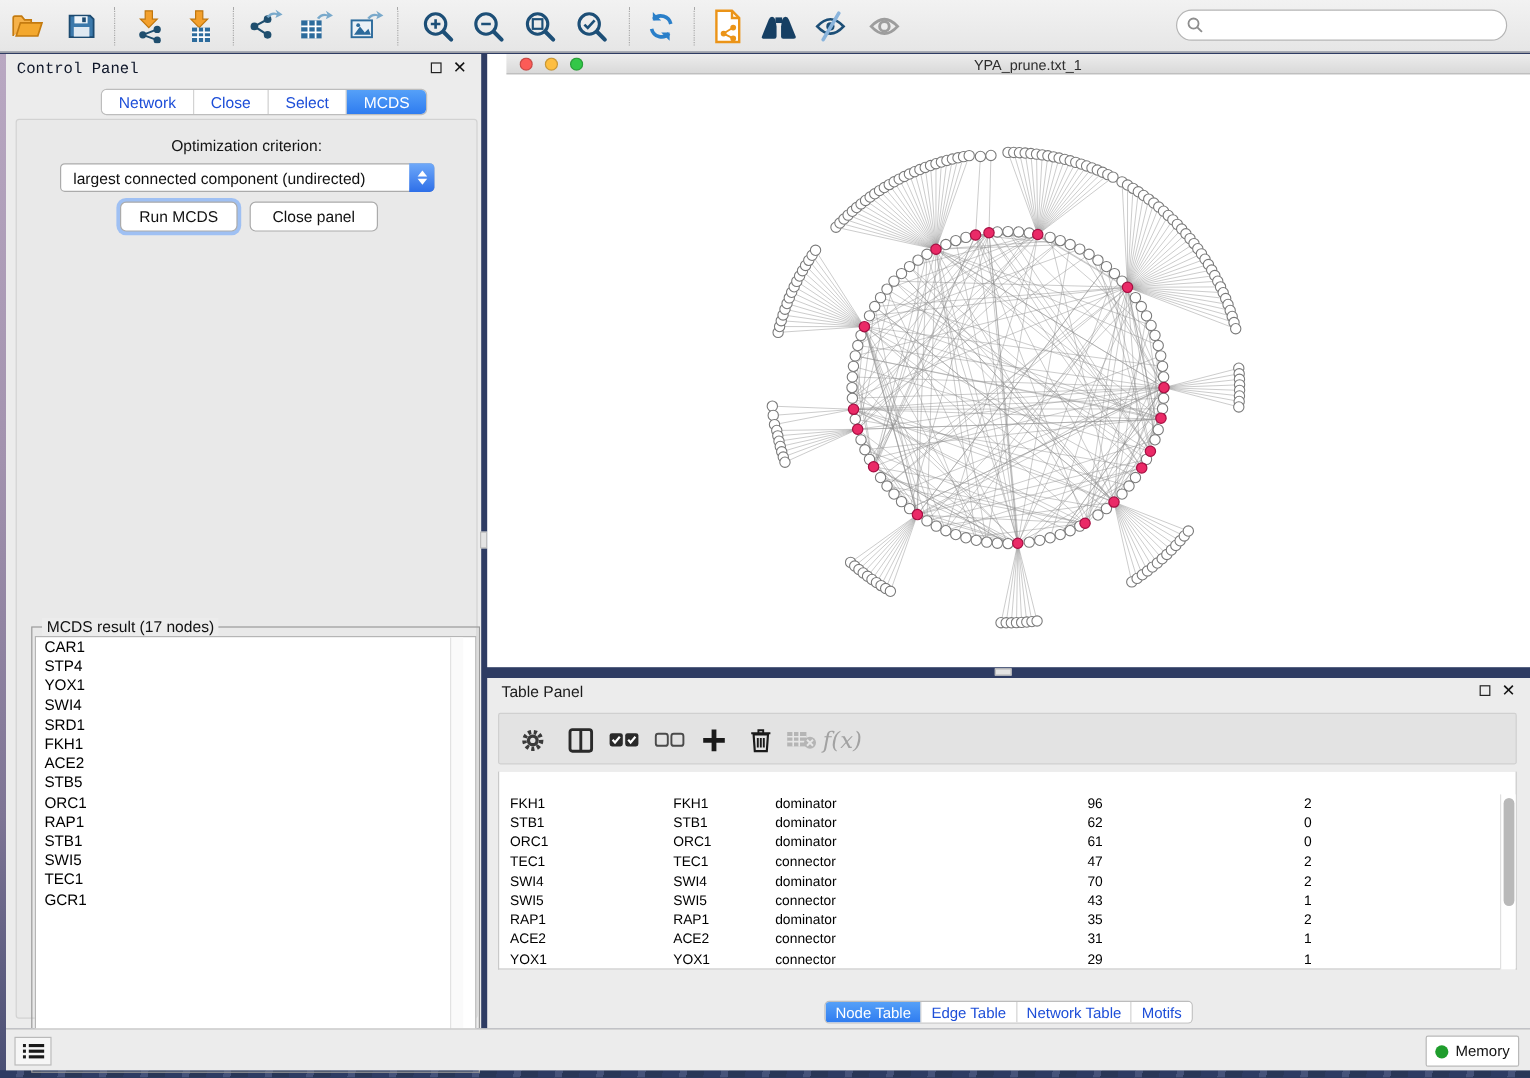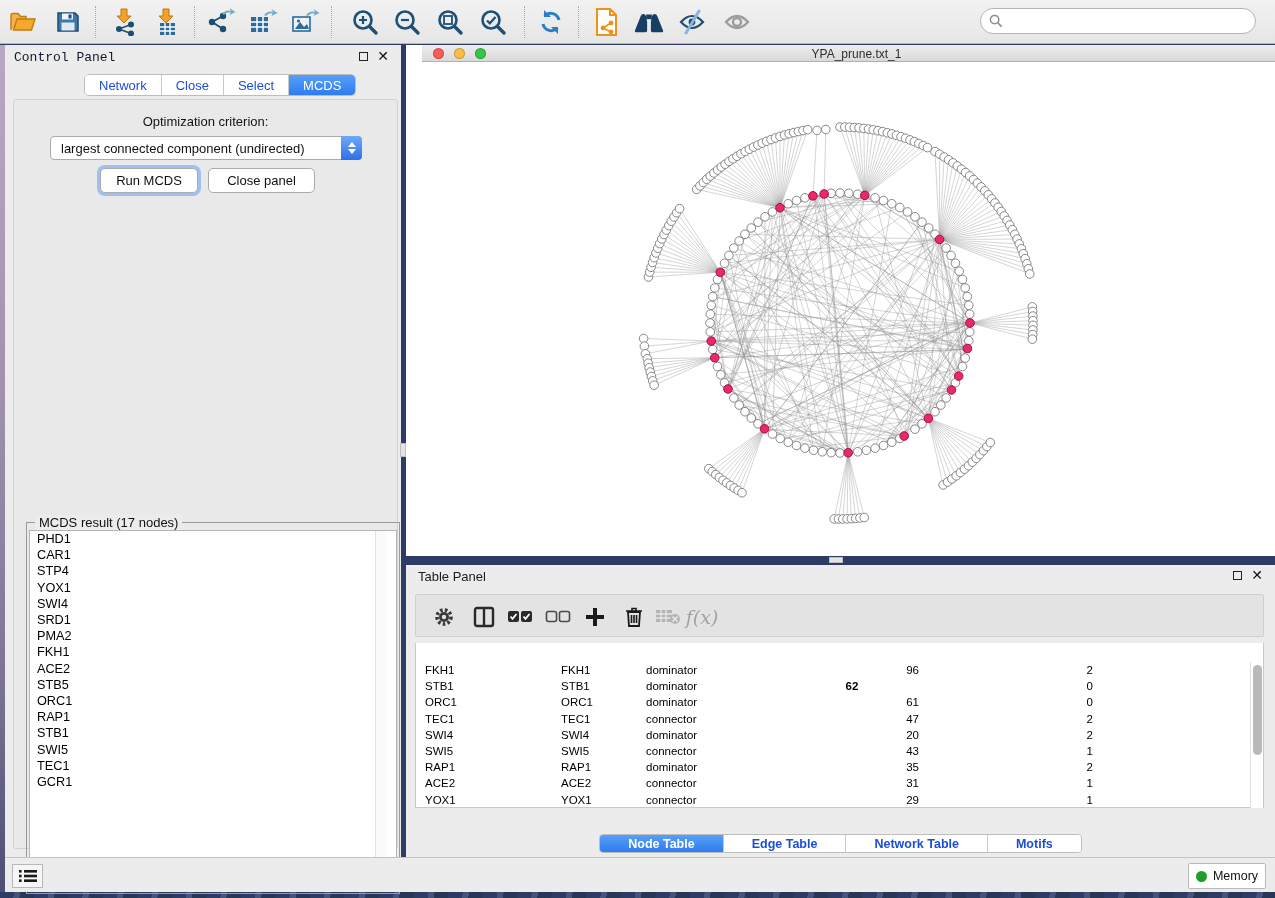--- a/index.html
+++ b/index.html
@@ -117,21 +117,21 @@
   .trow { display:flex; height:16.2px; align-items:center; }
   .tcell { font-size:11.5px; color:#000; white-space:nowrap; overflow:hidden; }
   #tbl-vscroll { position:absolute; left:844px; top:97px; width:13px; height:146px;
     background:#fff; border-left:1px solid #e0e0e0; }
   #tbl-vscroll .thumb { position:absolute; left:2px; top:3px; width:9px; height:90px;
     background:#b9b9b9; border-radius:5px; }
 
   #tp-tabs-row { position:absolute; left:0; top:269px; width:100%;
     display:flex; justify-content:center; }
   #tp-tabbar { position:relative; height:19px; border-radius:4px; }
-  #tp-tabbar .tab { font-size:12.5px; padding:0 28px;font-weight:bold; }
+  #tp-tabbar .tab { font-size:12.5px; padding:0 8px; }
 
   
   #status-bar { left:5px; top:857px; width:1270px; height:35px; background:#ececec;
     border-top:1px solid #c3c3c3; }
   #list-btn { position:absolute; left:7px; top:6px; width:31px; height:24px;
     background:#f6f6f6; border:1px solid #b9b9b9; display:flex;
     align-items:center; justify-content:center; }
   #memory-btn { position:absolute; right:9px; top:5px; width:78px; height:26px;
     background:#fff; border:1px solid #b9b9b9; border-radius:2px;
     display:flex; align-items:center; justify-content:center; gap:6px;
@@ -298,27 +298,25 @@
       <span class="spinner">
           <span class="tri-up"></span>
           <span class="tri-dn"></span>
         </span>
     </div>
     <button id="run-btn" class="cp-btn">Run MCDS</button>
     <button id="closepanel-btn" class="cp-btn">Close panel</button>
     <div id="mcds-fieldset">
       <span id="mcds-legend">MCDS result (17 nodes)</span>
       <div id="mcds-list">
-        <div class="item">PHD1</div>
           <div class="item">CAR1</div>
           <div class="item">STP4</div>
           <div class="item">YOX1</div>
           <div class="item">SWI4</div>
           <div class="item">SRD1</div>
-          <div class="item">PMA2</div>
           <div class="item">FKH1</div>
           <div class="item">ACE2</div>
           <div class="item">STB5</div>
           <div class="item">ORC1</div>
           <div class="item">RAP1</div>
           <div class="item">STB1</div>
           <div class="item">SWI5</div>
           <div class="item">TEC1</div>
           <div class="item">GCR1</div>
           <div id="mcds-scroll"></div>
@@ -1037,42 +1035,42 @@
         <div class="tcell" style="width: 136px; padding-left: 9px;">FKH1</div>
         <div class="tcell" style="width: 85px; padding-left: 9px;">FKH1</div>
         <div class="tcell" style="width: 148px; padding-left: 9px;">dominator</div>
         <div class="tcell" style="width: 146px; text-align: right; padding-right: 12px;">96</div>
         <div class="tcell" style="width: 172px; text-align: right; padding-right: 10px;">2</div>
       </div>
       <div class="trow">
         <div class="tcell" style="width: 136px; padding-left: 9px;">STB1</div>
         <div class="tcell" style="width: 85px; padding-left: 9px;">STB1</div>
         <div class="tcell" style="width: 148px; padding-left: 9px;">dominator</div>
-        <div class="tcell" style="width: 146px; text-align: center; padding-right: 12px; font-weight: bold;">62</div>
+        <div class="tcell" style="width: 146px; text-align: right; padding-right: 12px;">62</div>
         <div class="tcell" style="width: 172px; text-align: right; padding-right: 10px;">0</div>
       </div>
       <div class="trow">
         <div class="tcell" style="width: 136px; padding-left: 9px;">ORC1</div>
         <div class="tcell" style="width: 85px; padding-left: 9px;">ORC1</div>
         <div class="tcell" style="width: 148px; padding-left: 9px;">dominator</div>
         <div class="tcell" style="width: 146px; text-align: right; padding-right: 12px;">61</div>
         <div class="tcell" style="width: 172px; text-align: right; padding-right: 10px;">0</div>
       </div>
       <div class="trow">
         <div class="tcell" style="width: 136px; padding-left: 9px;">TEC1</div>
         <div class="tcell" style="width: 85px; padding-left: 9px;">TEC1</div>
         <div class="tcell" style="width: 148px; padding-left: 9px;">connector</div>
         <div class="tcell" style="width: 146px; text-align: right; padding-right: 12px;">47</div>
         <div class="tcell" style="width: 172px; text-align: right; padding-right: 10px;">2</div>
       </div>
       <div class="trow">
         <div class="tcell" style="width: 136px; padding-left: 9px;">SWI4</div>
         <div class="tcell" style="width: 85px; padding-left: 9px;">SWI4</div>
         <div class="tcell" style="width: 148px; padding-left: 9px;">dominator</div>
-        <div class="tcell" style="width: 146px; text-align: right; padding-right: 12px;">20</div>
+        <div class="tcell" style="width: 146px; text-align: right; padding-right: 12px;">70</div>
         <div class="tcell" style="width: 172px; text-align: right; padding-right: 10px;">2</div>
       </div>
       <div class="trow">
         <div class="tcell" style="width: 136px; padding-left: 9px;">SWI5</div>
         <div class="tcell" style="width: 85px; padding-left: 9px;">SWI5</div>
         <div class="tcell" style="width: 148px; padding-left: 9px;">connector</div>
         <div class="tcell" style="width: 146px; text-align: right; padding-right: 12px;">43</div>
         <div class="tcell" style="width: 172px; text-align: right; padding-right: 10px;">1</div>
       </div>
       <div class="trow">

